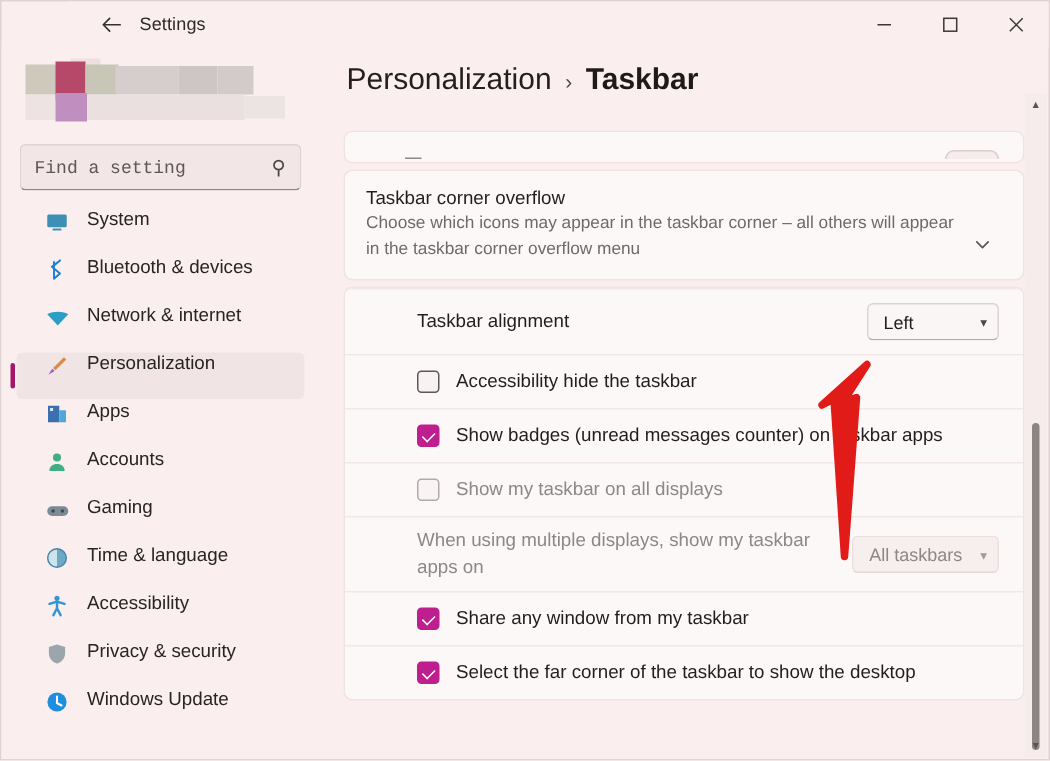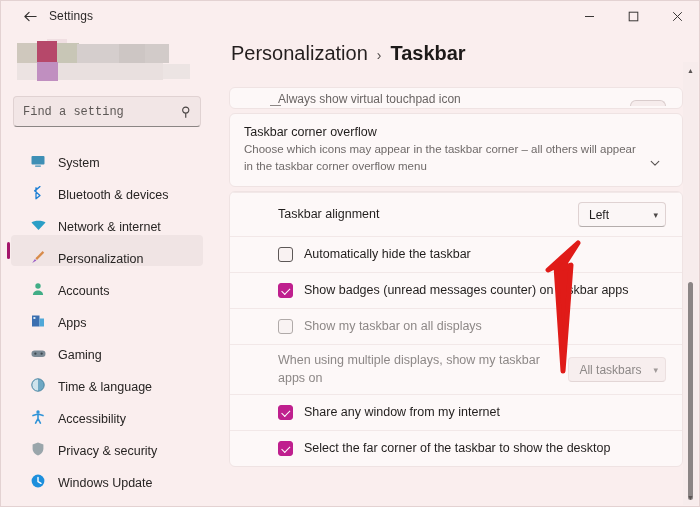--- a/index.html
+++ b/index.html
@@ -26,20 +26,21 @@
 
   
   #titlebar {
     height: 30px;
     flex: 0 0 30px;
     display: flex;
     align-items: center;
     background: #faeeee;
     position: relative;
     z-index: 6;
+    margin-left: 44px;
   }
   .tb-back {
     width: 30px; height: 30px;
     margin-left: 14px;
     display: flex; align-items: center; justify-content: center;
     color: #33302f;
     font-size: 15px;
     cursor: default;
   }
   .tb-title {
@@ -121,21 +122,21 @@
     margin-left: 4px;
     transform: scaleX(-1);
   }
 
   #navlist { margin-top: 12px; }
   .nav-item {
     height: 31px;
     margin: 1px 10px;
     padding-left: 18px;
     display: flex;
-    align-items: flex-end;
+    align-items: flex-start;
     border-radius: 4px;
     position: relative;
   }
   .nav-item.selected { background: #f0e4e4; }
   .nav-item.selected::before {
     content: "";
     position: absolute;
     left: -4px; top: 7px;
     width: 3px; height: 17px;
     border-radius: 2px;
@@ -436,36 +437,36 @@
                 <path d="M12.6 2.1 5.4 9.3l1.6 1.6 7.2-7.2z" fill="#d88b4a"></path>
                 <path d="M4.9 9.9 2.2 13.9l4.2-2.5z" fill="#9a5cc6"></path>
               </svg>
           </span>
           <span class="nav-label">Personalization</span>
         </div>
 
         <div class="nav-item">
           <span class="nav-ico">
             <svg width="16" height="16" viewBox="0 0 16 16">
-                <circle cx="8" cy="5" r="2.7" fill="#41ad86"></circle>
-                <path d="M2.9 14c0-2.9 2.3-4.6 5.1-4.6S13.1 11.1 13.1 14z" fill="#41ad86"></path>
-              </svg>
-          </span>
-          <span class="nav-label">Accounts</span>
-        </div>
-
-        <div class="nav-item">
-          <span class="nav-ico">
-            <svg width="16" height="16" viewBox="0 0 16 16">
                 <rect x="2" y="2.5" width="7.5" height="11" fill="#3b6fb0"></rect>
                 <rect x="9.5" y="5.5" width="4.5" height="8" fill="#4fa8d8"></rect>
                 <rect x="3.4" y="4" width="2" height="2" fill="#d9e8f5"></rect>
               </svg>
           </span>
           <span class="nav-label">Apps</span>
+        </div>
+
+        <div class="nav-item">
+          <span class="nav-ico">
+            <svg width="16" height="16" viewBox="0 0 16 16">
+                <circle cx="8" cy="5" r="2.7" fill="#41ad86"></circle>
+                <path d="M2.9 14c0-2.9 2.3-4.6 5.1-4.6S13.1 11.1 13.1 14z" fill="#41ad86"></path>
+              </svg>
+          </span>
+          <span class="nav-label">Accounts</span>
         </div>
 
         <div class="nav-item">
           <span class="nav-ico">
             <svg width="17" height="17" viewBox="0 0 17 17">
                 <rect x="1.5" y="5.5" width="14" height="6.5" rx="3.2" fill="#7b8a95"></rect>
                 <circle cx="5.4" cy="8.7" r="1.15" fill="#3c484f"></circle>
                 <circle cx="11.6" cy="8.7" r="1.15" fill="#3c484f"></circle>
               </svg>
           </span>
@@ -521,21 +522,20 @@
         <span class="crumb-link">Personalization</span>
         <span class="crumb-sep">›</span>
         <span class="crumb-current">Taskbar</span>
       </div>
 
       <div id="scrollarea">
 
         <div class="card" style="position:relative;">
           <div class="clipped">
             <span class="dash"></span>
-            <span class="lbl">Always show virtual touchpad icon</span>
             <span class="clipped-toggle"></span>
           </div>
         </div>
 
         <div class="card">
           <div class="section-head">
             <div class="txt">
               <div class="section-title">Taskbar corner overflow</div>
               <div class="section-sub">Choose which icons may appear in the taskbar corner – all others will appear in the taskbar corner overflow menu</div>
             </div>
@@ -555,21 +555,21 @@
             <span class="right">
               <span class="dd">
                 <span class="ddv">Left</span>
                 <span class="ddc">▾</span>
               </span>
             </span>
           </div>
 
           <div class="srow cbrow">
             <span class="cb"></span>
-            <span class="rlabel cblabel">Automatically hide the taskbar</span>
+            <span class="rlabel cblabel">Accessibility hide the taskbar</span>
           </div>
 
           <div class="srow cbrow">
             <span class="cb checked"></span>
             <span class="rlabel cblabel">Show badges (unread messages counter) on taskbar apps</span>
           </div>
 
           <div class="srow cbrow disabled">
             <span class="cb dim"></span>
             <span class="rlabel cblabel">Show my taskbar on all displays</span>
@@ -580,21 +580,21 @@
             <span class="right">
               <span class="dd disabled">
                 <span class="ddv">All taskbars</span>
                 <span class="ddc">▾</span>
               </span>
             </span>
           </div>
 
           <div class="srow cbrow">
             <span class="cb checked"></span>
-            <span class="rlabel cblabel">Share any window from my internet</span>
+            <span class="rlabel cblabel">Share any window from my taskbar</span>
           </div>
 
           <div class="srow cbrow">
             <span class="cb checked"></span>
             <span class="rlabel cblabel">Select the far corner of the taskbar to show the desktop</span>
           </div>
 
         </div>
 
       </div>

